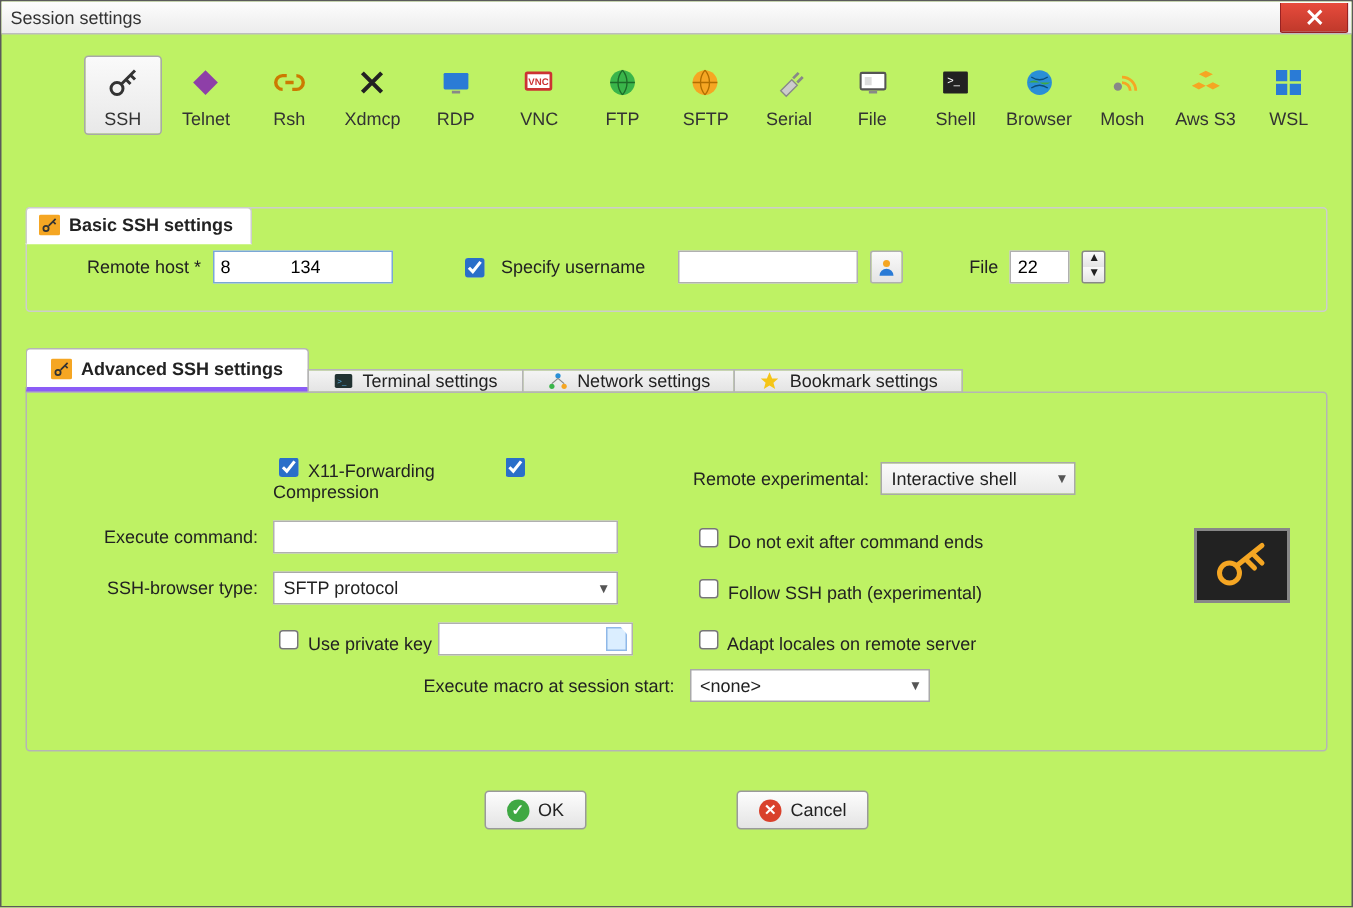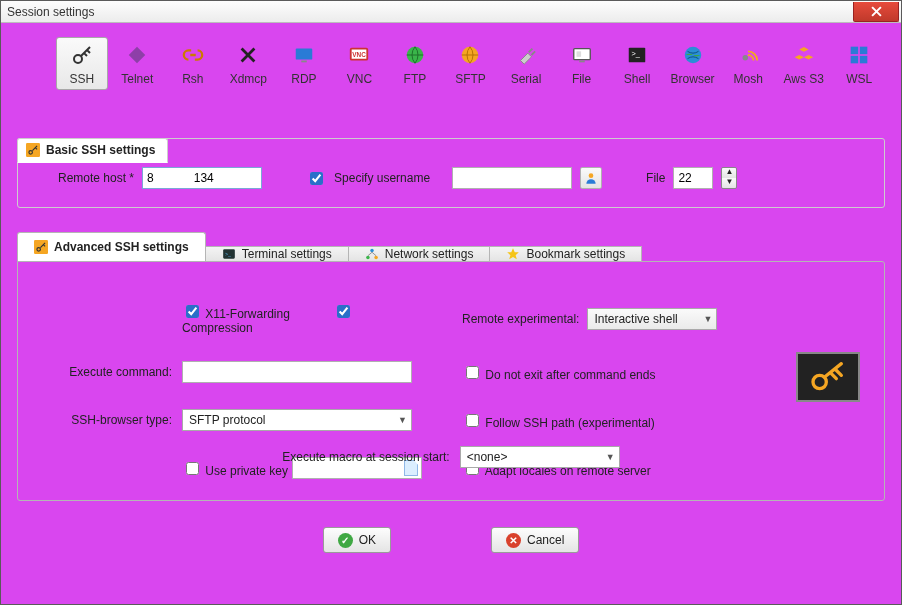--- a/index.html
+++ b/index.html
@@ -6,21 +6,21 @@
   html, body { margin: 0; padding: 0; }
   body {
     font-family: "Segoe UI", Tahoma, sans-serif;
     font-size: 12px;
     background: #f0f0f0;
     color: #222;
   }
   .window {
     width: 902px;
     height: 605px;
-    background: #d946ef;
+    background: #bef264;
     border: 1px solid #5a5a5a;
     display: flex;
     flex-direction: column;
     position: relative;
     justify-content: center;
   }
   .titlebar {
     height: 22px;
     background: linear-gradient(#fdfdfd,#ececec);
     border-bottom: 1px solid #bdbdbd;
@@ -131,37 +131,37 @@
     padding: 6px 16px;
     border: 1px solid #b5b5b5;
     background: linear-gradient(#f4f4f4,#e4e4e4);
     cursor: pointer;
     margin-right: -1px;
     font-size: 12px;
     height: 16px;
   }
   .adv-tab.active {
     background: #fff;
-    border-bottom: 1px solid #8b5cf6;
+    border-bottom: 4px solid #8b5cf6;
     font-weight: bold;
     height: 30px;
     border-radius: 3px 3px 0 0;
   }
   .adv-body {
     border: 1px solid #b5b5b5;
     border-radius: 0 3px 3px 3px;
     margin-top: -1px;
     height: 240px;
     position: relative;
     padding: 40px 24px 0 24px;
   }
   .adv-grid {
     display: grid;
     grid-template-columns: 140px 240px 40px auto;
-    row-gap: 26px;
+    row-gap: 12px;
     align-items: center;
   }
   .adv-grid .lbl-r { text-align: right; padding-right: 10px; }
   .select {
     height: 22px; border: 1px solid #a9a9a9;
     background: #fff;
     display: flex; align-items: center; justify-content: space-between;
     padding: 0 4px 0 6px; cursor: pointer;
   }
   .select .arr { font-size: 9px; color: #555; }

